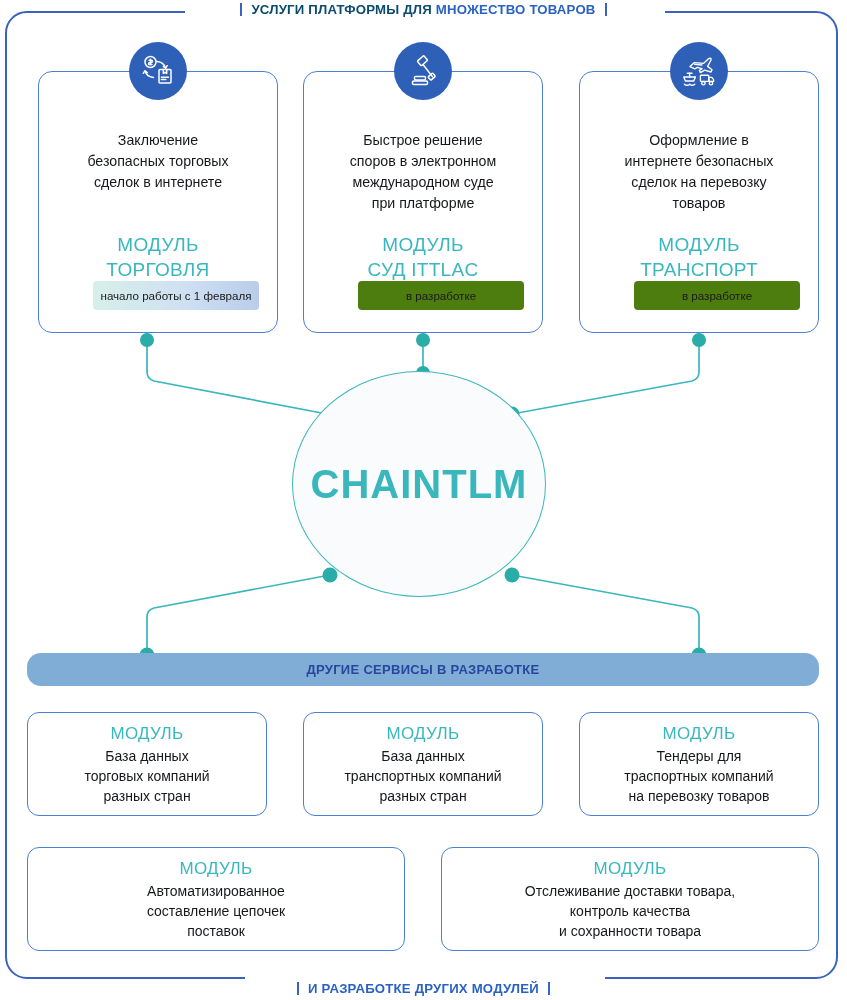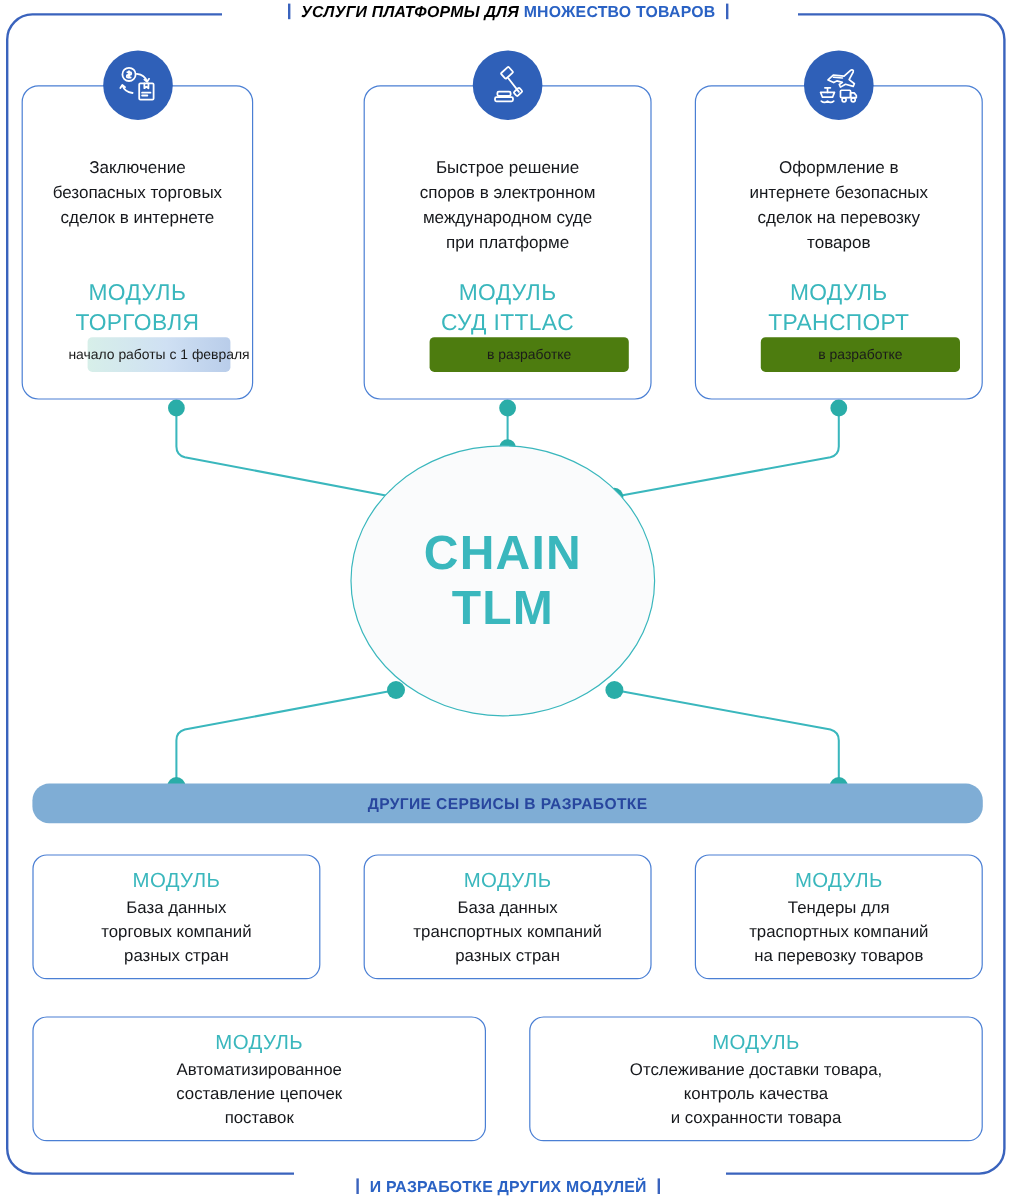--- a/index.html
+++ b/index.html
@@ -19,40 +19,40 @@
   .frame-gap{position:absolute;background:#ffffff;}
   #frame-gap-top{left:185px;top:4px;width:480px;height:18px;}
   #frame-gap-bottom{left:245px;top:966px;width:360px;height:22px;}
 
   
   #header-caption{
     position:absolute;left:0;top:2px;width:847px;
     text-align:center;font-size:13.2px;font-weight:bold;letter-spacing:.2px;
     white-space:nowrap;
   }
-  #header-caption .dark{color:#000000;font-style:italic;}
+  #header-caption .dark{color:#0c4a6e;}
   #header-caption .blue{color:#2a62c4;}
   .tick{display:inline-block;width:2px;height:13px;background:#3a63bd;
         vertical-align:-2px;margin:0 9px;}
   #footer-caption{
     position:absolute;left:0;top:981px;width:847px;
     text-align:center;font-size:13.2px;font-weight:bold;letter-spacing:.2px;
     color:#2a62c4;white-space:nowrap;
   }
 
   
   #connectors{position:absolute;left:0;top:0;width:847px;height:1000px;}
 
   
   .svc-card{
     position:absolute;top:71px;height:262px;
     border:1.6px solid #4a7fd4;border-radius:14px;background:#ffffff;
     box-sizing:border-box;
   }
-  #svc-card-0{left:18px;width:193px;}
+  #svc-card-0{left:38px;width:240px;}
   #svc-card-1{left:303px;width:240px;}
   #svc-card-2{left:579px;width:240px;}
 
   .svc-icon{
     position:absolute;top:-30px;left:50%;transform:translateX(-50%);
     width:58px;height:58px;border-radius:50%;background:#2f60b8;
     display:flex;align-items:center;justify-content:center;
   }
   .svc-icon svg{display:block;}
 
@@ -75,21 +75,21 @@
   .badge-mint{background:#4d7c0f;}
 
   
   #center-circle{
     position:absolute;left:292px;top:371px;width:254px;height:226px;
     border-radius:50%;border:1.6px solid #3ab7bd;background:#fafbfc;
     box-sizing:border-box;
   }
   #center-label{
     position:absolute;left:292px;top:371px;width:254px;height:226px;
-    display:flex;flex-direction:column;align-items:center;justify-content:center;
+    display:flex;flex-direction:row;align-items:center;justify-content:center;
     font-weight:bold;font-size:40px;line-height:46px;color:#3ab7bd;
     letter-spacing:1px;
   }
 
   
   #banner{
     position:absolute;left:27px;top:653px;width:792px;height:33px;
     background:#7fadd5;border-radius:14px;
     display:flex;align-items:center;justify-content:center;
     font-size:13px;font-weight:bold;color:#28469e;letter-spacing:.3px;

